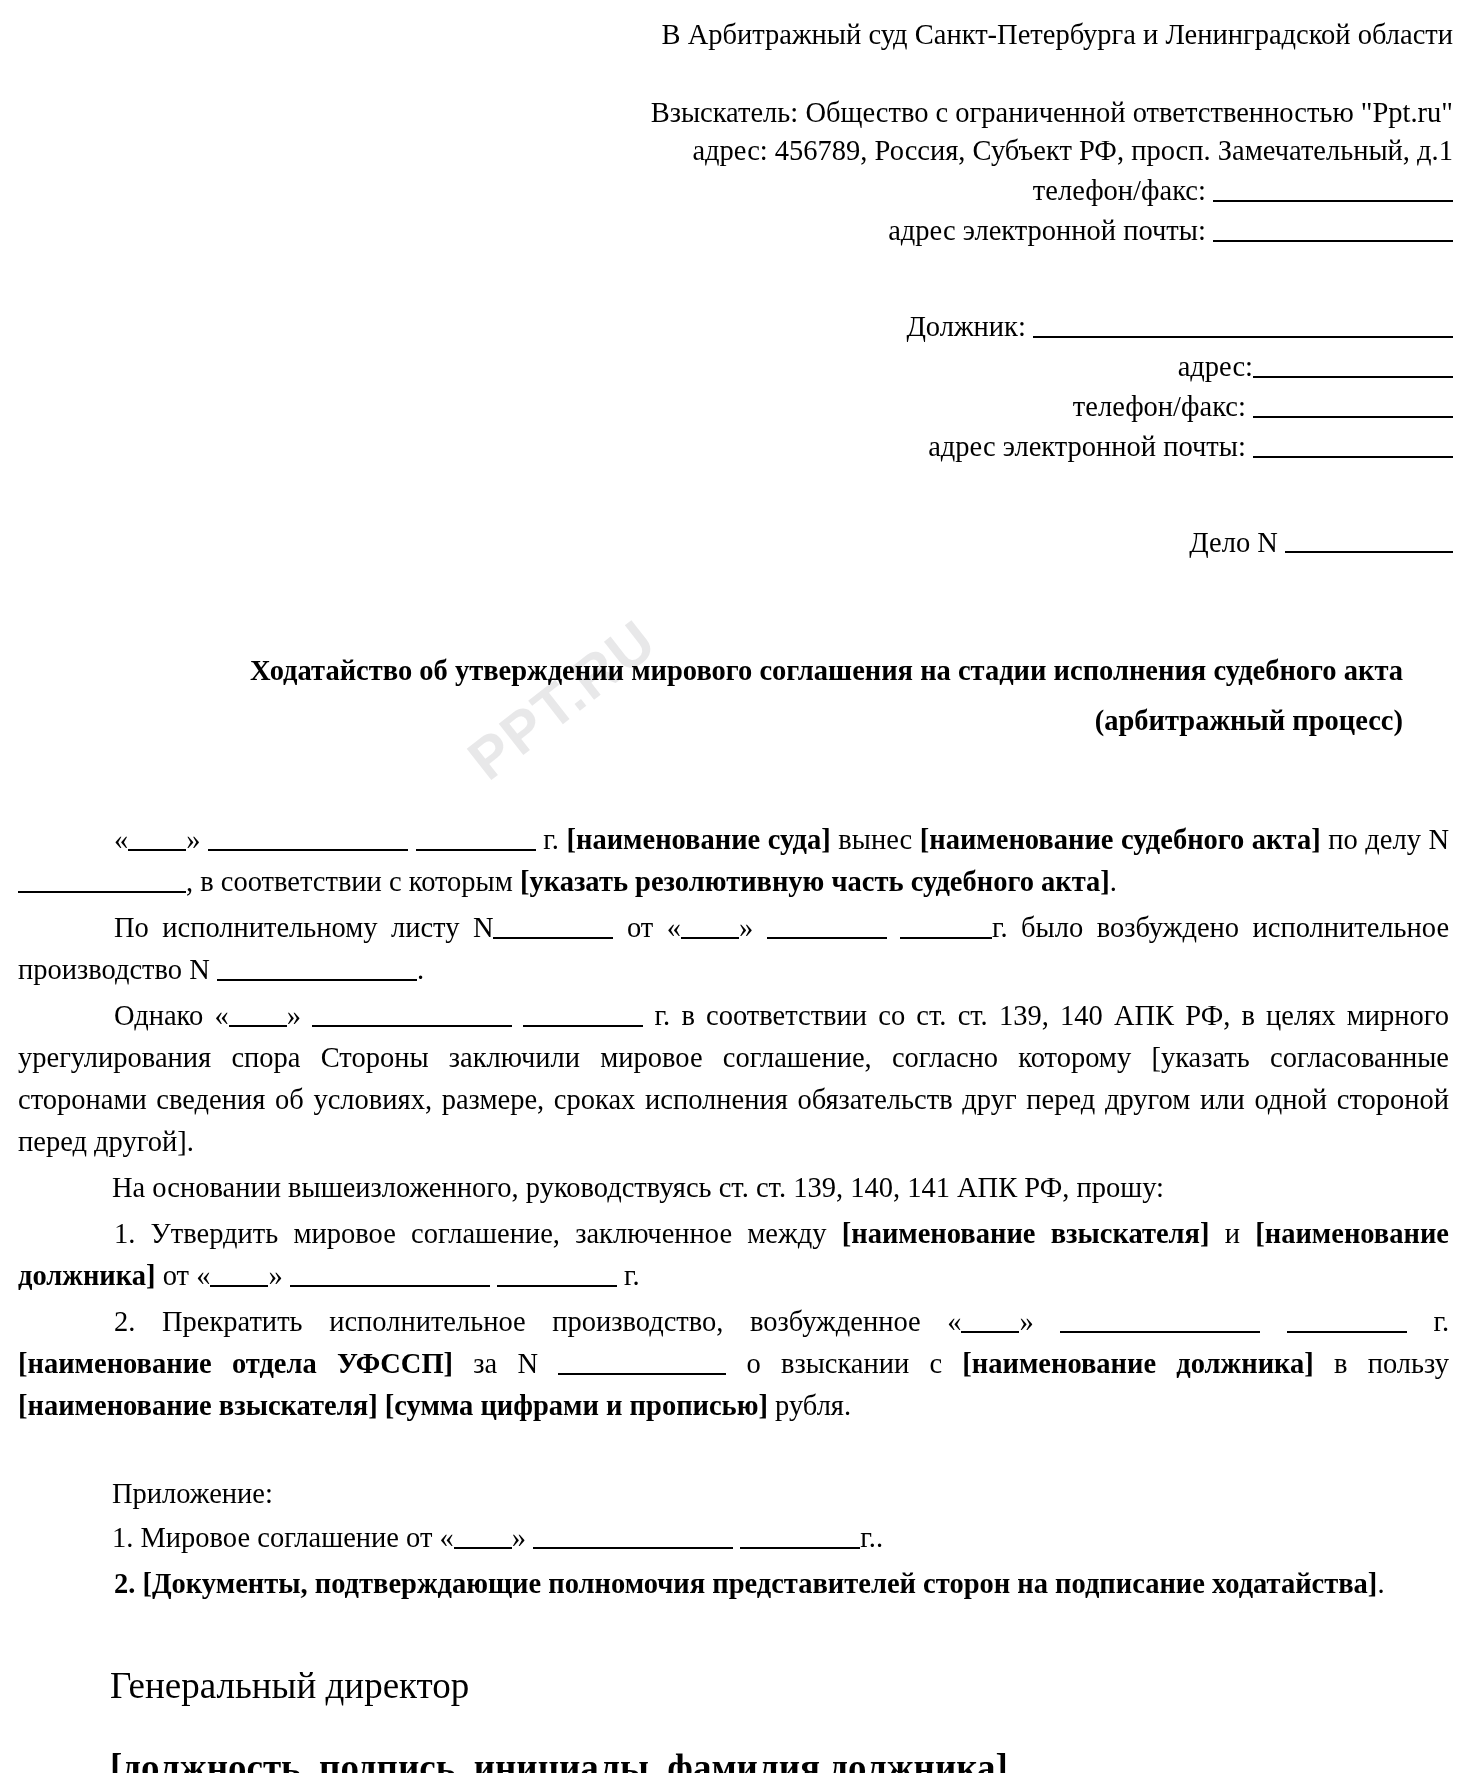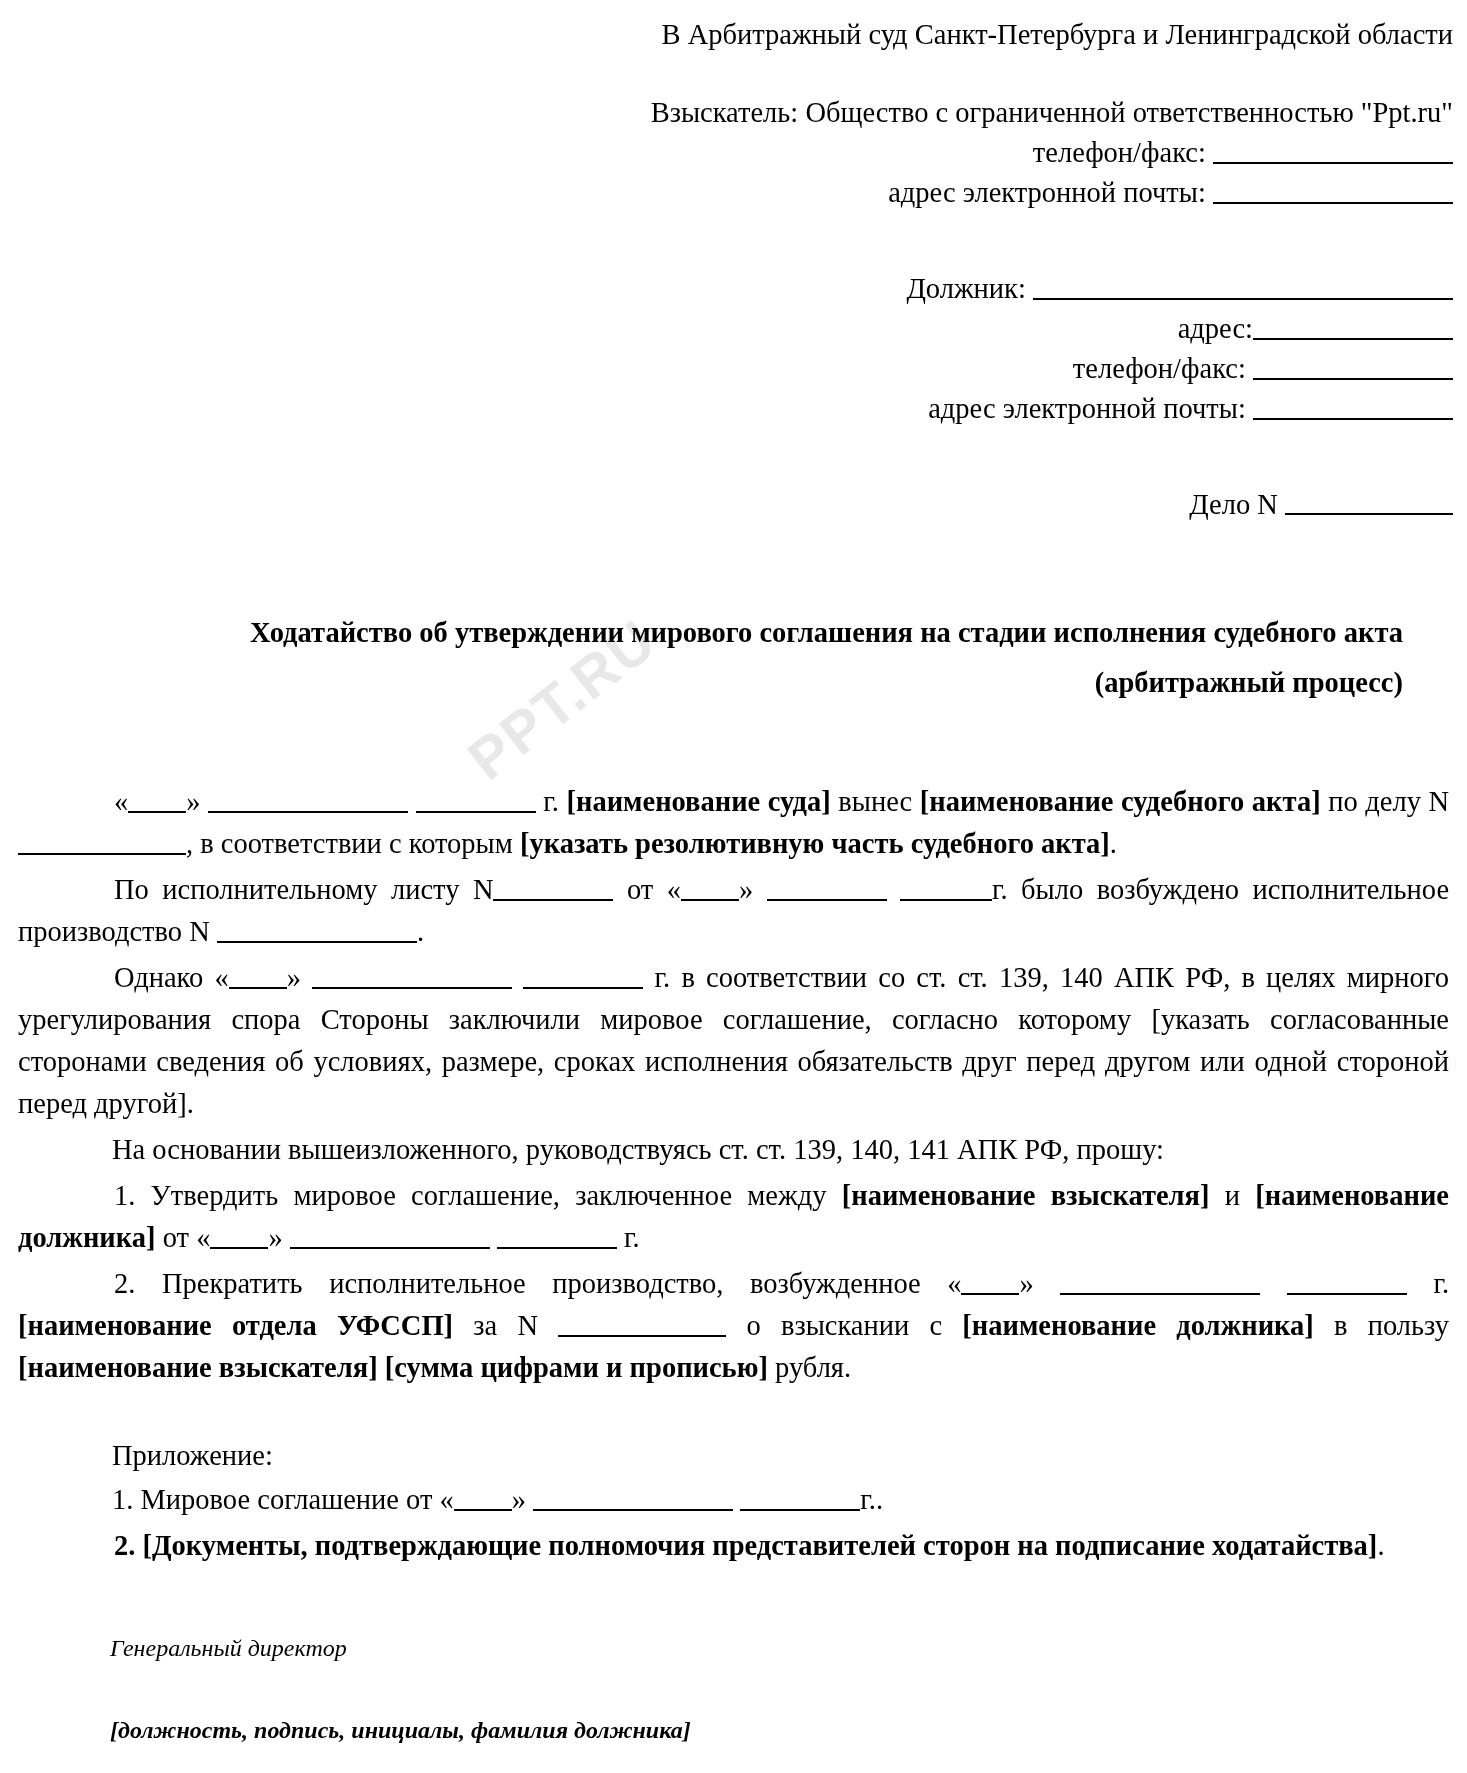--- a/index.html
+++ b/index.html
@@ -97,25 +97,24 @@
 
   .plain {
     font-size: 28.5px;
     line-height: 42px;
     text-align: left;
     margin: 2px;
     text-indent: 96px;
   }
 
   .sig-row {
-    font-size: 24px;
+    font-size: 37px;
     line-height: 42px;
     text-indent: 96px;
     white-space: nowrap;
-    font-style: italic;
   }
   .sig-gap { display: inline-block; width: 78px; }
   .spacer-40 { height: 40px; }
   .spacer-56 { height: 56px; }
   .spacer-64 { height: 64px; }
   .spacer-80 { height: 80px; }
 </style>
 </head>
 <body>
 
@@ -130,20 +129,23 @@
     <div class="hdr-top-spacer"></div>
 
     <div class="hdr-line">
       <span>В Арбитражный суд Санкт-Петербурга и Ленинградской области</span>
     </div>
 
     <div class="spacer-40"></div>
 
     <div class="hdr-line">
       <span>Взыскатель: Общество с ограниченной ответственностью "Ppt.ru"</span>
+    </div>
+    <div class="hdr-line">
+      <span>адрес: 456789, Россия, Субъект РФ, просп. Замечательный, д.1</span>
     </div>
     <div class="hdr-line">
       <span>телефон/факс:</span>
       <span class="fill f-xl"></span>
     </div>
     <div class="hdr-line">
       <span>адрес электронной почты:</span>
       <span class="fill f-xl"></span>
     </div>
 

